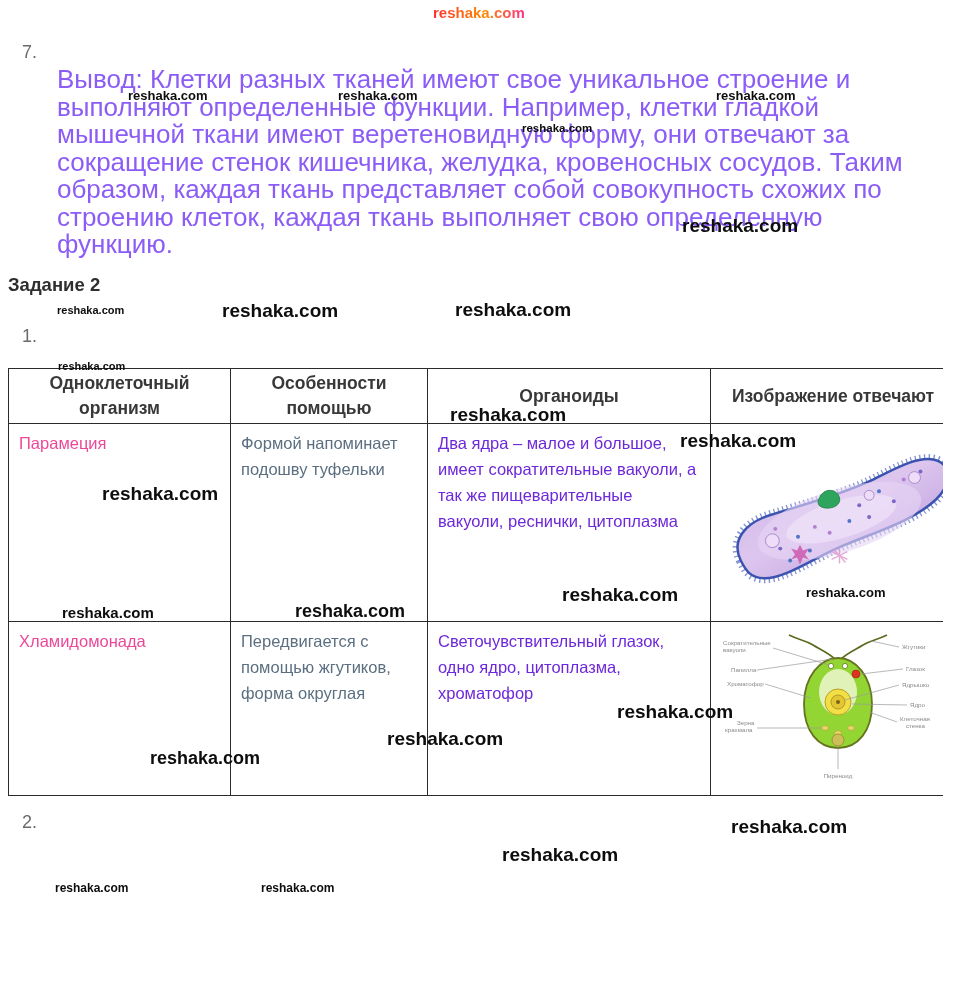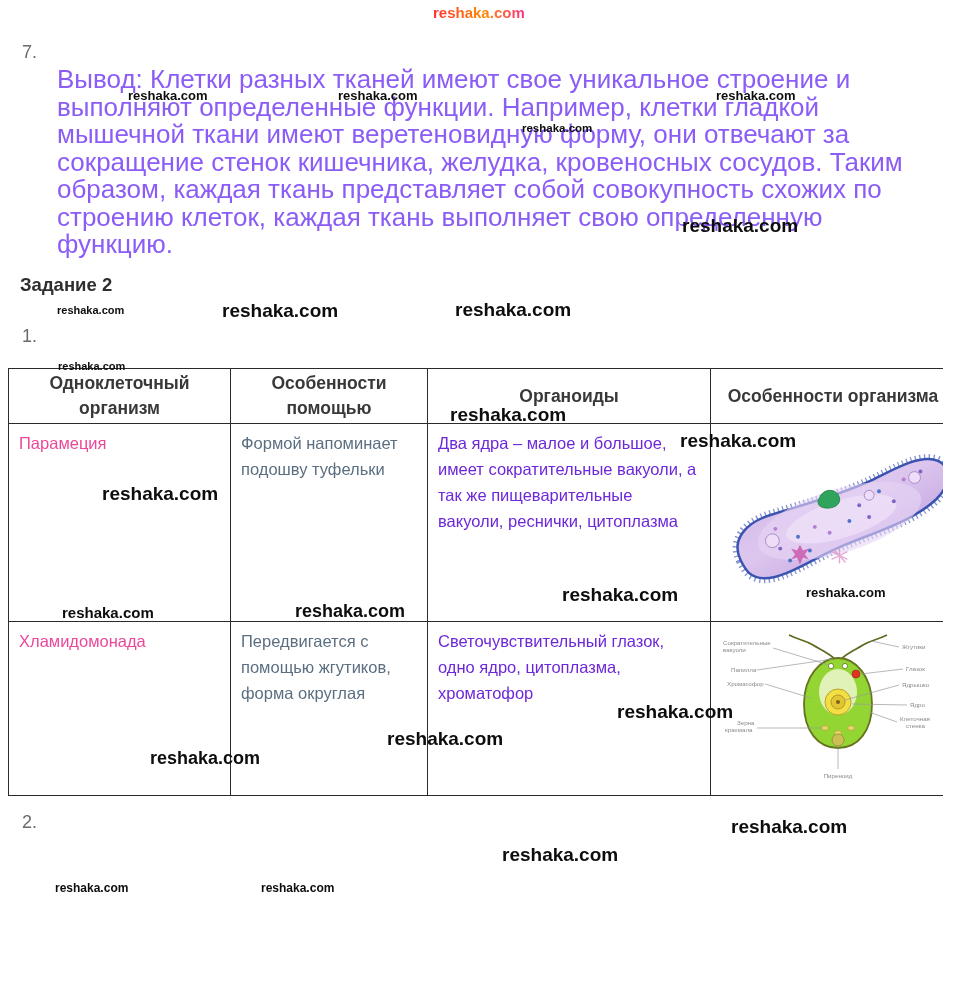--- a/index.html
+++ b/index.html
@@ -64,36 +64,36 @@
   <span class="wm" style="left:387px; top:728px; font-size:19px;">reshaka.com</span>
   <span class="wm" style="left:150px; top:748px; font-size:18px;">reshaka.com</span>
   <span class="wm" style="left:731px; top:816px; font-size:19px;">reshaka.com</span>
   <span class="wm" style="left:502px; top:844px; font-size:19px;">reshaka.com</span>
   <span class="wm sm" style="left:55px; top:881px; font-size:12px;">reshaka.com</span>
   <span class="wm sm" style="left:261px; top:881px; font-size:12px;">reshaka.com</span>
 
   <div class="num" style="left:22px; top:42px;">7.</div>
   <div class="para" style="left:57px; top:66px; width:852px;">Вывод: Клетки разных тканей имеют свое уникальное строение и выполняют определенные функции. Например, клетки гладкой мышечной ткани имеют веретеновидную форму, они отвечают за сокращение стенок кишечника, желудка, кровеносных сосудов. Таким образом, каждая ткань представляет собой совокупность схожих по строению клеток, каждая ткань выполняет свою определенную функцию.</div>
 
-  <div class="heading" style="left:20px; top:274px;">Задание 2</div>
+  <div class="heading" style="left:8px; top:274px;">Задание 2</div>
   <div class="num" style="left:22px; top:326px;">1.</div>
 
   <table class="answers">
     <colgroup>
       <col style="width:222px">
         <col style="width:197px">
         <col style="width:283px">
         <col style="width:245px">
     </colgroup>
     <thead>
       <tr>
         <th>Одноклеточный организм</th>
         <th>Особенности помощью</th>
         <th>Органоиды</th>
-        <th>Особенности организма</th>
+        <th>Изображение отвечают</th>
       </tr>
     </thead>
     <tbody>
       <tr style="height:198px;">
         <td class="c-organism">Парамеция</td>
         <td class="c-features">Формой напоминает подошву туфельки</td>
         <td class="c-organoids">Два ядра – малое и большое, имеет сократительные вакуоли, а так же пищеварительные вакуоли, реснички, цитоплазма</td>
         <td class="c-image">
           
           <svg width="237" height="176" viewBox="0 0 240 178" aria-hidden="true">

